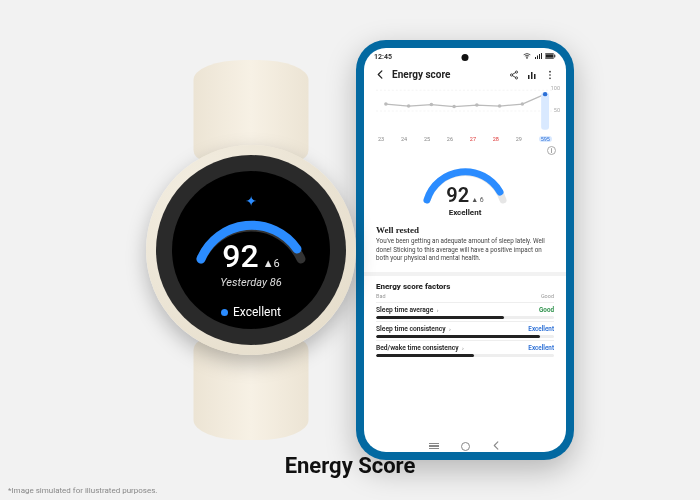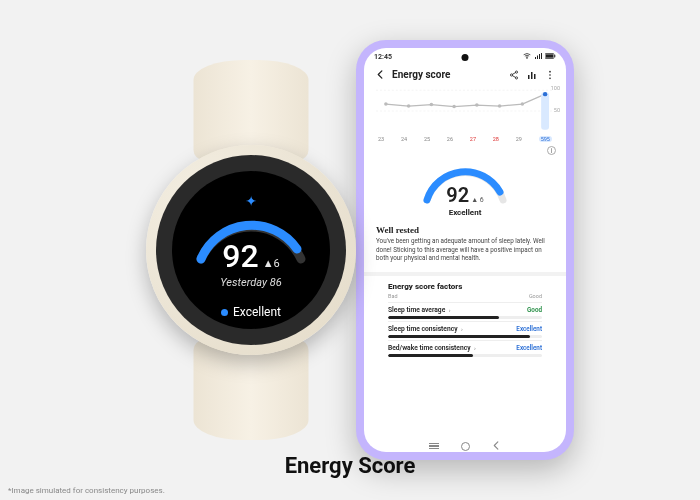--- a/index.html
+++ b/index.html
@@ -71,21 +71,21 @@
     margin-top: 16px; font-size: 12px;
     display: flex; align-items: center; gap: 5px;
   }
   .watch-status .dot {
     width: 7px; height: 7px; border-radius: 50%; background: #2b8cff;
   }
 
   
   .phone {
     width: 218px; height: 420px;
-    background: #c4b5fd;
+    background: #0369a1;
     border-radius: 30px;
     padding: 8px;
     box-shadow: 0 10px 30px rgba(0,0,0,0.25);
     position: relative;
     z-index: 1;
   }
   .phone-screen {
     width: 100%; height: 100%;
     background: #fff;
     border-radius: 22px;
@@ -136,21 +136,21 @@
   .gauge-score-main { font-size: 20px; font-weight: 600; color: #222;}
   .gauge-score-delta { font-size: 7px; color: #555;}
   .gauge-status { font-size: 8px; font-weight: 700; margin-top: 1px;}
   .well {
     padding: 4px 12px;
   }
   .well h4 { font-size: 9px; font-weight: 800; margin-bottom: 2px; font-family: Liberation Serif, serif;}
   .well p { font-size: 6.3px; line-height: 1.35; color: #444;}
   .divider { height: 4px; background: #f2f2f2; margin: 5px 0 0;}
   .factors {
-    padding: 6px 24px;
+    padding: 6px 12px;
   }
   .factors h5 { font-size: 8px; font-weight: 800; margin-bottom: 2px;}
   .scale-row { display: flex; justify-content: space-between; font-size: 5.5px; color: #999; margin-bottom: 3px;}
   .factor-row { padding: 3px 0 2px; border-top: 0.5px solid #eee;}
   .factor-head { display: flex; justify-content: space-between; align-items: center;}
   .factor-name { font-size: 6.7px; font-weight: 600;}
   .factor-name .chev { font-size: 6px; color: #999; margin-left: 2px;}
   .factor-val { font-size: 6.3px; font-weight: 600;}
   .val-good { color: #1f8a3f;}
   .val-exc  { color: #2b6fd6;}
@@ -361,13 +361,13 @@
               <path d="M6.5 1 L2.5 5 L6.5 9" fill="none" stroke="#888" stroke-width="1.2" stroke-linecap="round" stroke-linejoin="round"></path>
             </svg></span>
       </div>
 
     </div>
   </div>
 
 </div>
 
 <div class="caption">Energy Score</div>
-<div class="disclaimer">*Image simulated for consistency purposes.</div>
+<div class="disclaimer">*Image simulated for illustrated purposes.</div>
 
 </body></html>

